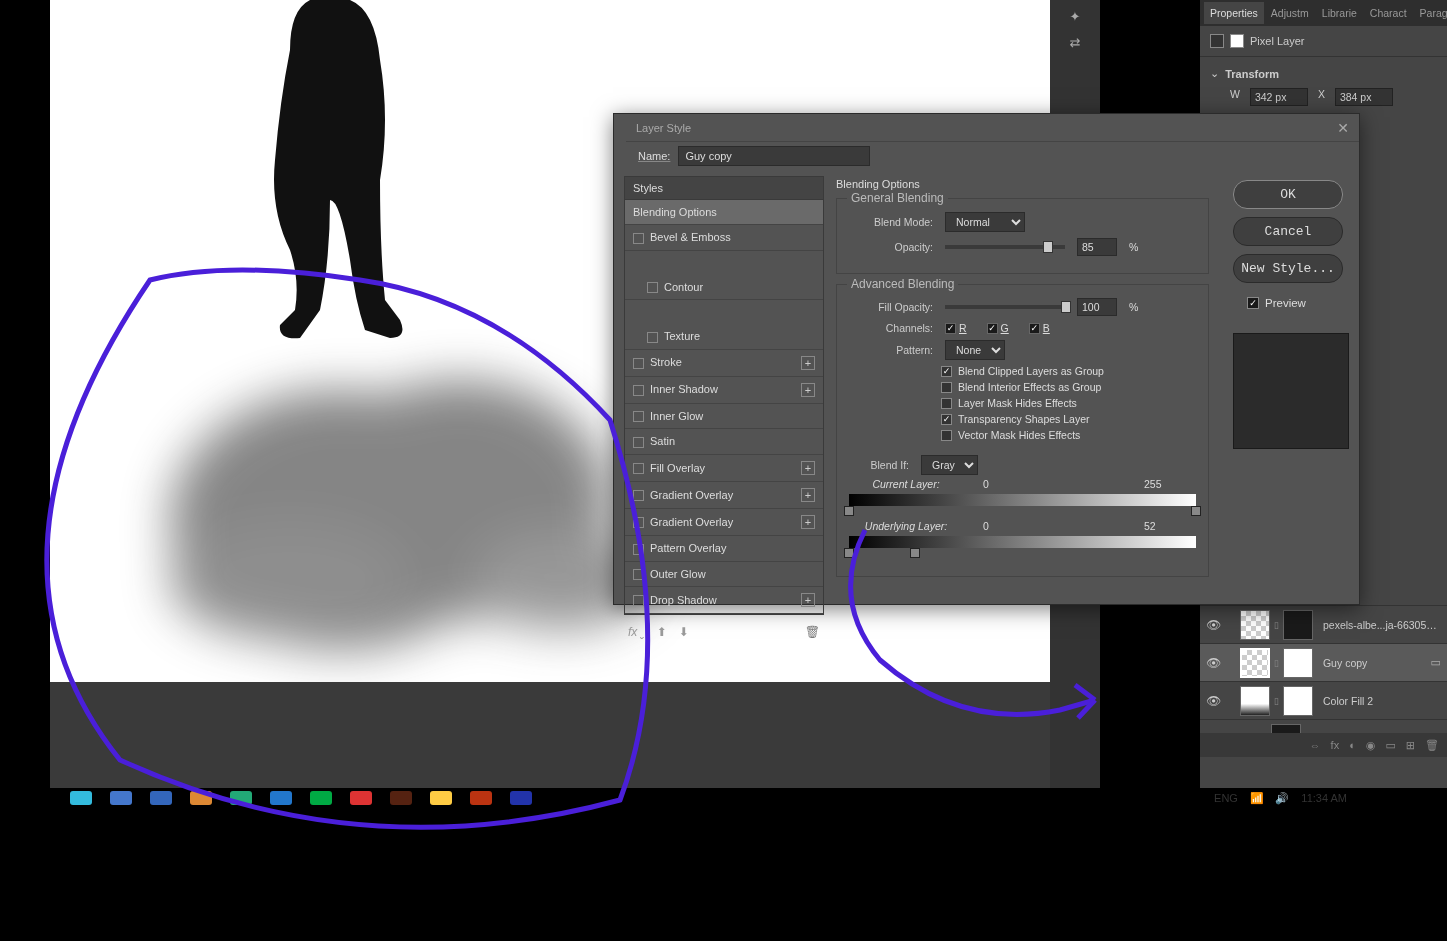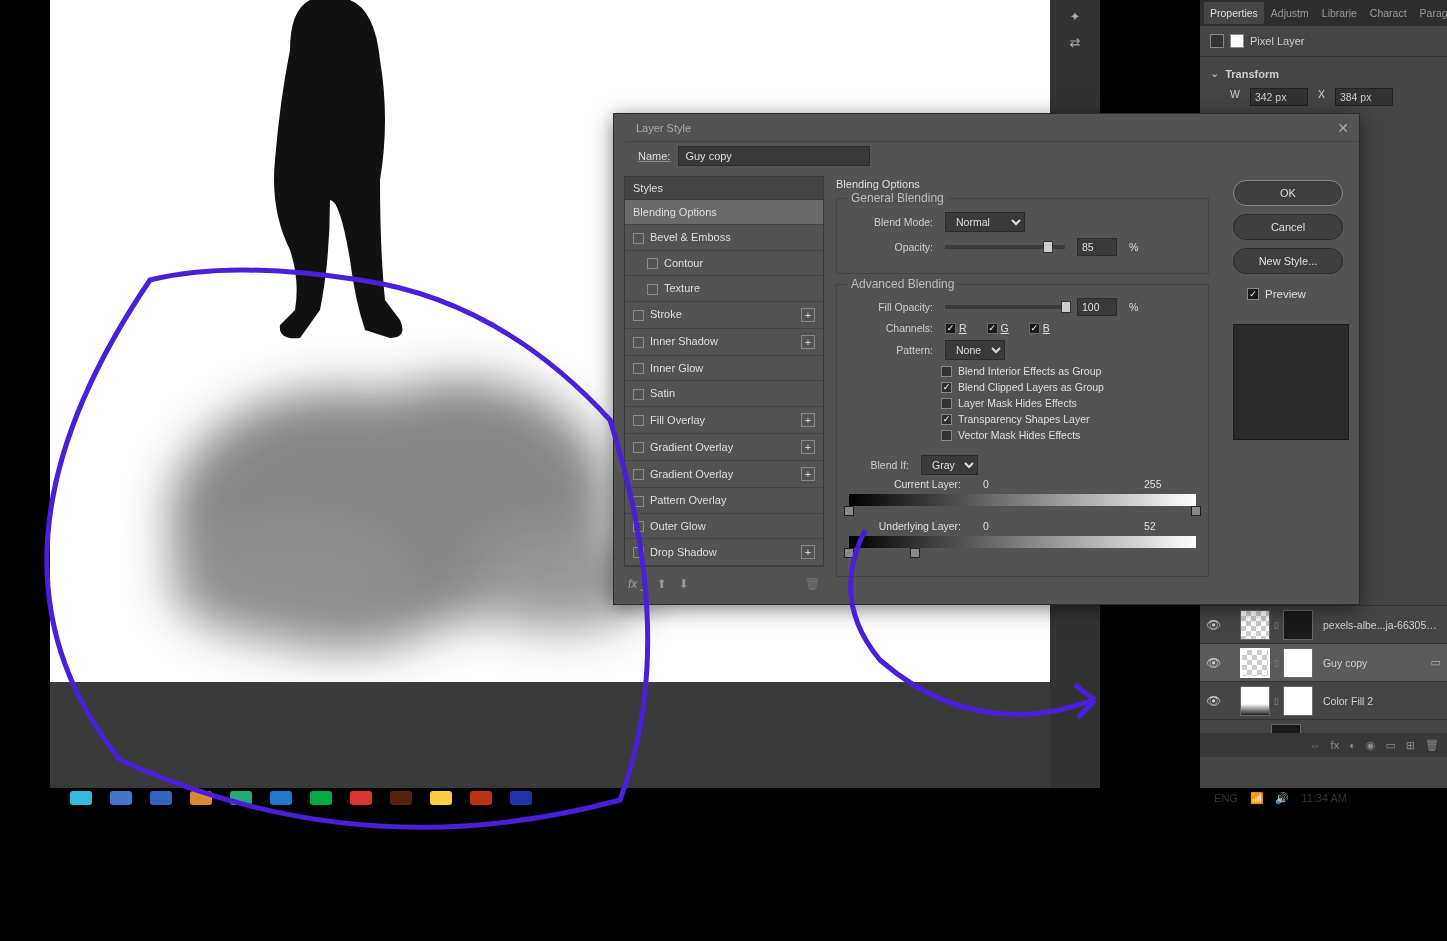--- a/index.html
+++ b/index.html
@@ -38,21 +38,21 @@
 .dialog-body { display: flex; padding: 10px; gap: 0; height: calc(100% - 28px); }
 .name-row { display: flex; align-items: center; gap: 8px; padding: 4px 10px 10px 24px; }
 .name-row input { width: 192px; background: #3a3a3a; border: 1px solid #2b2b2b; color: #ddd; padding: 3px 6px; font-size: 11px; }
 .name-row label { font-size: 11px; text-decoration: underline; text-decoration-color: #888; }
 
 .styles-col { width: 200px; }
 .styles-header { background: #444; padding: 5px 8px; border: 1px solid #3a3a3a; font-size: 11px; }
 .style-list { border: 1px solid #3a3a3a; border-top: none; }
 .style-item { padding: 6px 8px; display: flex; align-items: center; justify-content: space-between; border-bottom: 1px solid #444; cursor: pointer; }
 .style-item.selected { background: #6a6a6a; }
-.style-item.indent { padding-left: 22px; }
+.style-item.indent { padding-left: 22px; margin-top: 24px; }
 .chk { width: 11px; height: 11px; border: 1px solid #888; display: inline-block; margin-right: 6px; vertical-align: middle; }
 .plus-box { width: 14px; height: 14px; border: 1px solid #888; display: flex; align-items: center; justify-content: center; font-size: 11px; color: #ccc; }
 .styles-footer { display: flex; gap: 12px; padding: 10px 4px; color: #999; align-items: center; font-size: 12px; }
 
 .options-col { flex: 1; padding: 0 12px; position: relative; }
 .opt-title { font-size: 11px; padding: 2px 0 8px; }
 .fieldset { border: 1px solid #444; padding: 10px 12px 14px; margin-bottom: 10px; position: relative; }
 .fieldset-label { position: absolute; top: -8px; left: 10px; background: #535353; padding: 0 4px; font-size: 12px; color: #bbb; }
 .form-row { display: flex; align-items: center; gap: 12px; padding: 3px 0; font-size: 10.5px; }
 .form-row .lbl { width: 84px; text-align: right; color: #ccc; }
@@ -63,25 +63,25 @@
 .chan-chk { display: inline-flex; align-items: center; gap: 3px; margin-right: 8px; }
 .chan-chk .box { width: 11px; height: 11px; background: #1a1a1a; border: 1px solid #666; display: inline-flex; align-items: center; justify-content: center; color: #fff; font-size: 9px; }
 .check-row { display: flex; align-items: center; gap: 6px; padding: 2px 0 2px 92px; font-size: 10.5px; }
 .check-row .box { width: 11px; height: 11px; border: 1px solid #888; display: inline-flex; align-items: center; justify-content: center; color: #fff; font-size: 9px; background: #333; }
 .check-row .box.checked::after { content: "✓"; }
 
 .blendif-area { padding-top: 4px; }
 .grad-bar { height: 12px; background: linear-gradient(to right, #000, #fff); position: relative; margin: 2px 0 14px 0; }
 .grad-handle { position: absolute; bottom: -10px; width: 10px; height: 10px; background: #888; border: 1px solid #222; transform: translateX(-50%); }
 .blendif-labels { display: flex; justify-content: space-between; font-size: 10.5px; padding: 0 2px 2px; }
-.blendif-labels .lab-left { width: 110px; text-align: right; }
+.blendif-labels .lab-left { width: 110px; text-align: center; font-style: italic; }
 .blendif-labels .vals { flex: 1; display: flex; }
 
 .btn-col { width: 128px; display: flex; flex-direction: column; gap: 8px; padding: 4px 6px 0 12px; }
-.ps-btn { background: #3f3f3f; border: 1px solid #2b2b2b; border-radius: 14px; padding: 6px 0; color: #ddd; font-size: 11px; text-align: center; cursor: pointer; }
+.ps-btn { background: #3f3f3f; border: 1px solid #2b2b2b; border-radius: 14px; padding: 6px 0; color: #ddd; font-size: 13px; text-align: center; cursor: pointer; font-family: Liberation Mono, monospace; }
 .ps-btn.primary { border: 1px solid #888; }
 .preview-chk { display: flex; align-items: center; gap: 6px; padding: 6px 0 0 14px; font-size: 11.5px; }
 .preview-chk .box { width: 12px; height: 12px; border: 1px solid #888; background: #1a1a1a; display: inline-flex; align-items: center; justify-content: center; color: #fff; font-size: 9px; }
 .preview-chk .box::after { content: "✓"; }
 .preview-thumb { margin-top: 16px; width: 116px; height: 116px; background: #2b2b2b; border: 1px solid #1a1a1a; }
 
 .taskbar { position: absolute; left: 40px; top: 788px; right: 100px; height: 20px; display: flex; align-items: center; gap: 18px; padding: 0 30px; overflow: hidden; }
 .tb-icon { width: 22px; height: 14px; border-radius: 3px; flex-shrink: 0; }
 .sys-tray { position: absolute; right: 100px; top: 788px; height: 20px; display: flex; align-items: center; gap: 12px; color: #333; font-size: 11px; }
 
@@ -300,26 +300,26 @@
                 <span class="box">✓</span>
                 <u>B</u>
               </span>
           </div>
           <div class="form-row">
             <span class="lbl">Pattern:</span>
             <select class="select" style="min-width:56px"><option>None</option></select>
           </div>
           <div id="adv-checks">
               <div class="check-row">
+                <span class="box checked"></span>
+                <span>Blend Clipped Layers as Group</span>
+              </div>
+              <div class="check-row">
                 <span class="box"></span>
                 <span>Blend Interior Effects as Group</span>
-              </div>
-              <div class="check-row">
-                <span class="box checked"></span>
-                <span>Blend Clipped Layers as Group</span>
               </div>
               <div class="check-row">
                 <span class="box"></span>
                 <span>Layer Mask Hides Effects</span>
               </div>
               <div class="check-row">
                 <span class="box checked"></span>
                 <span>Transparency Shapes Layer</span>
               </div>
               <div class="check-row">

